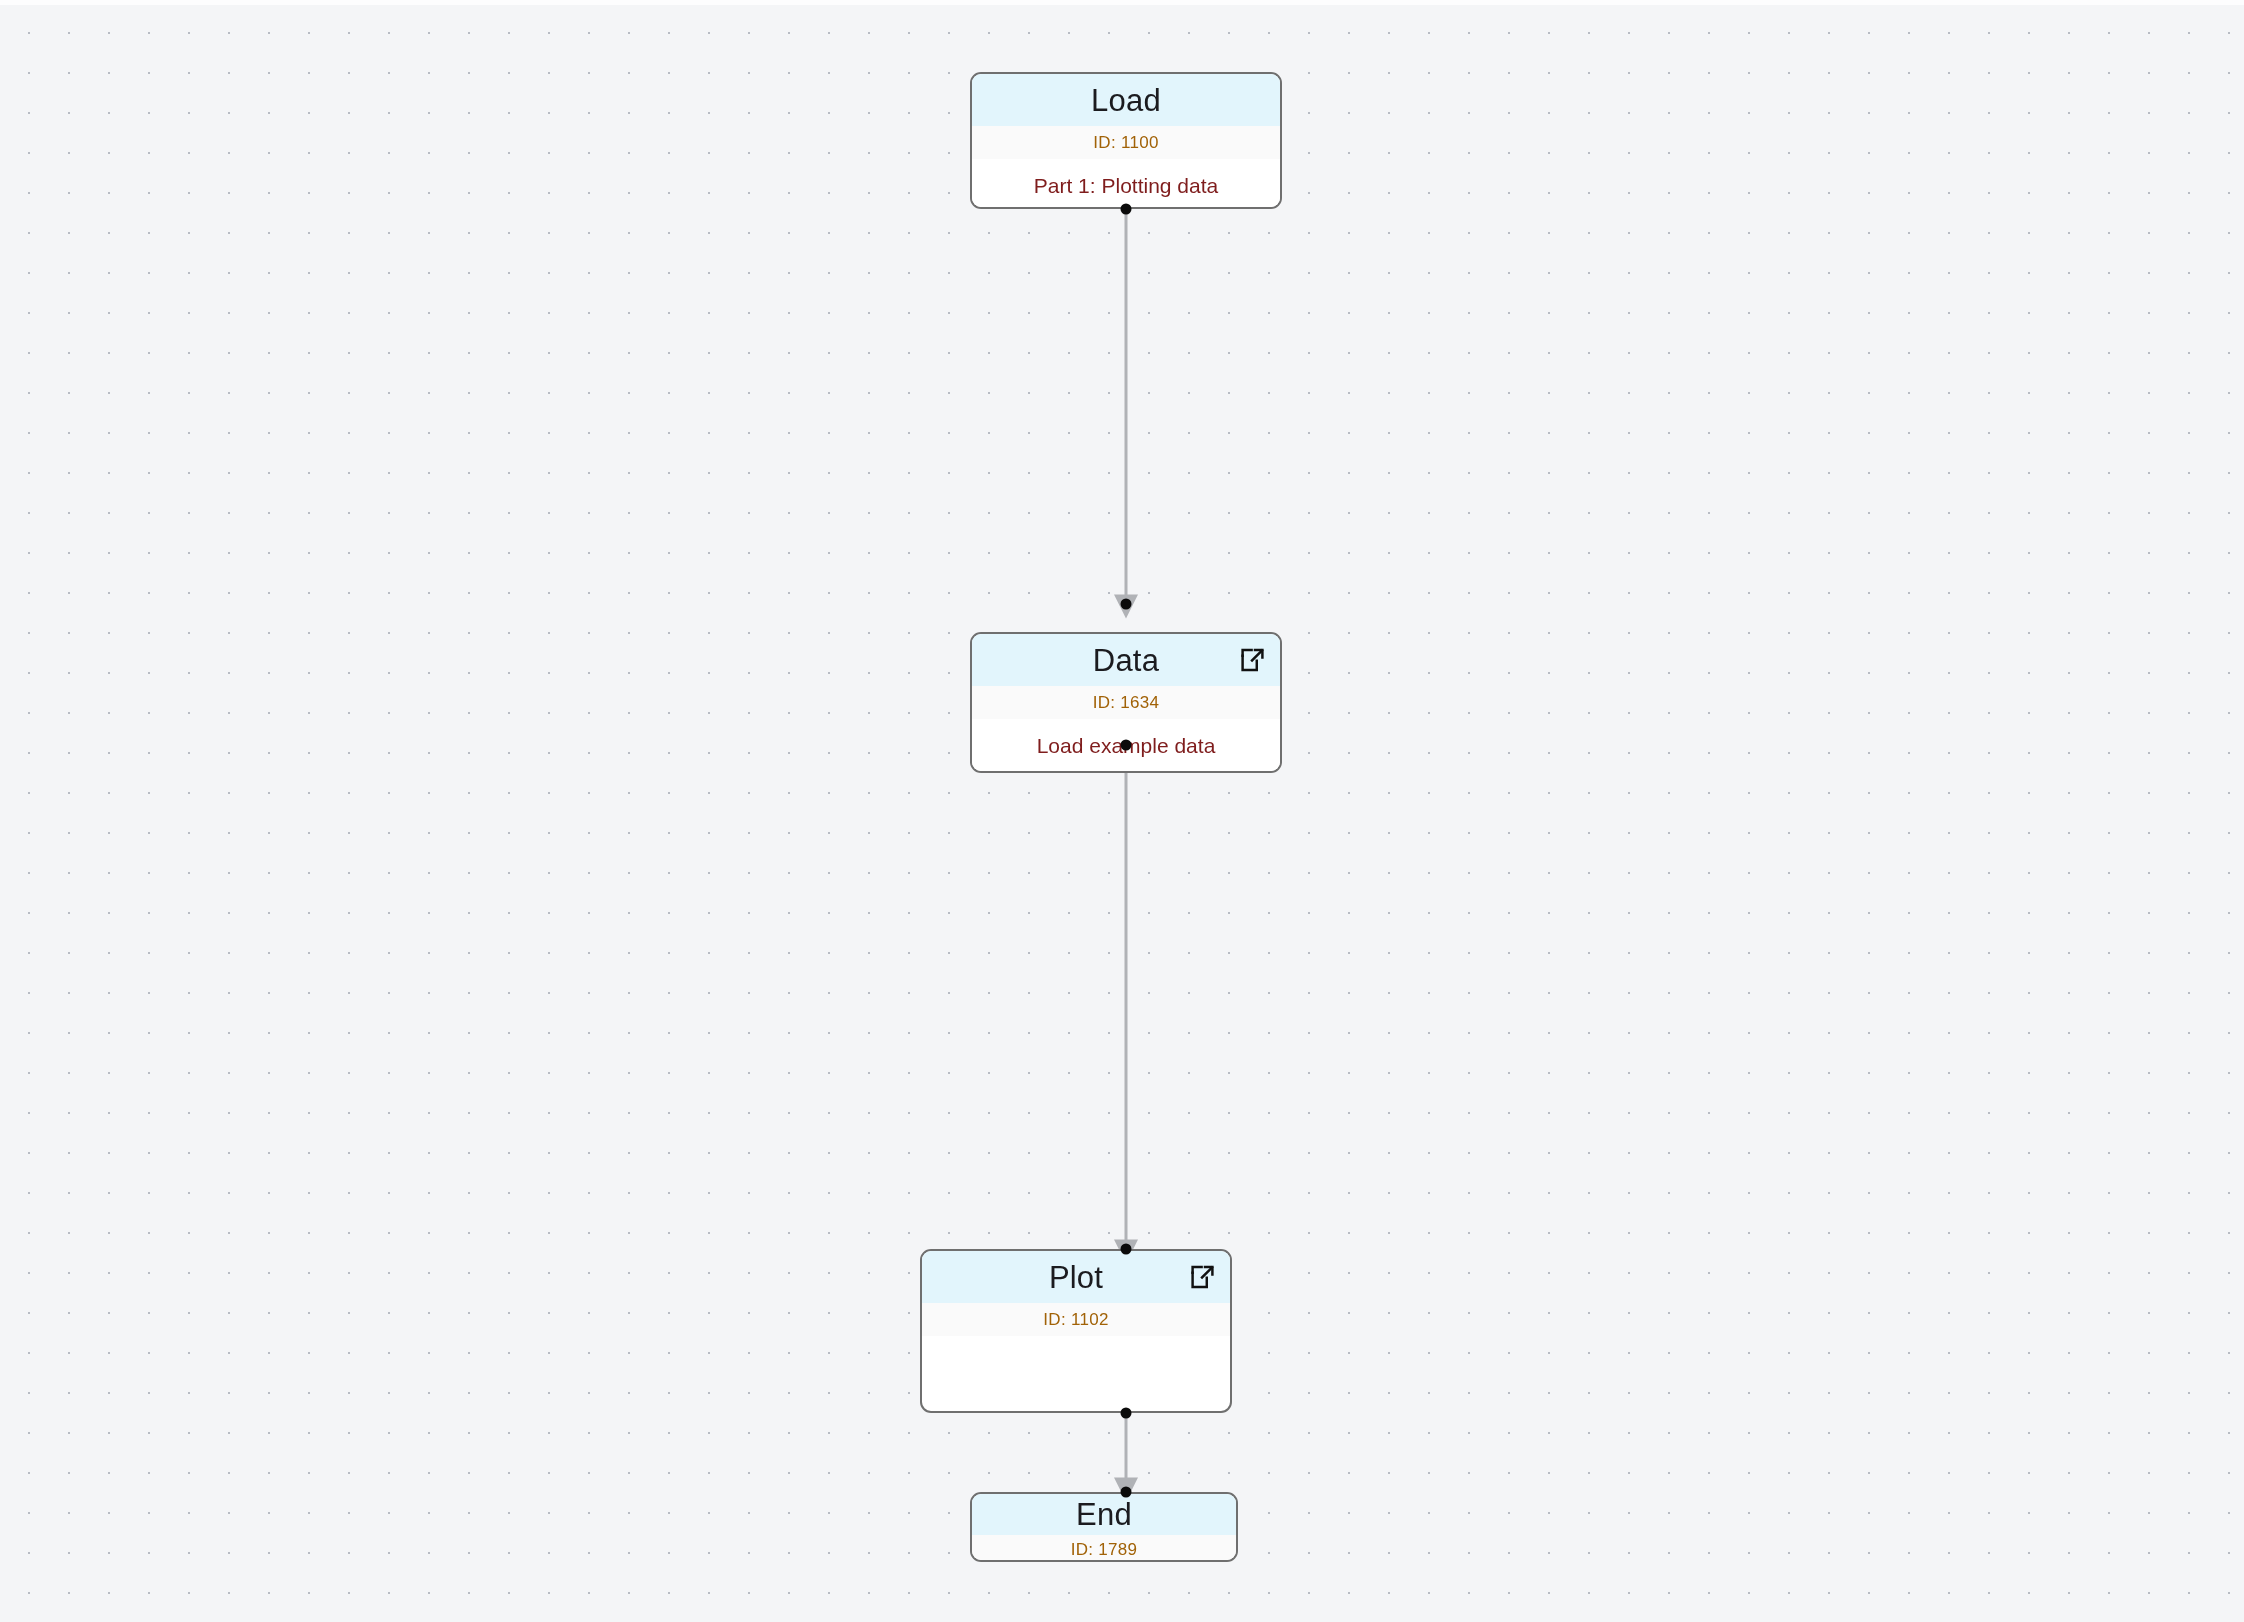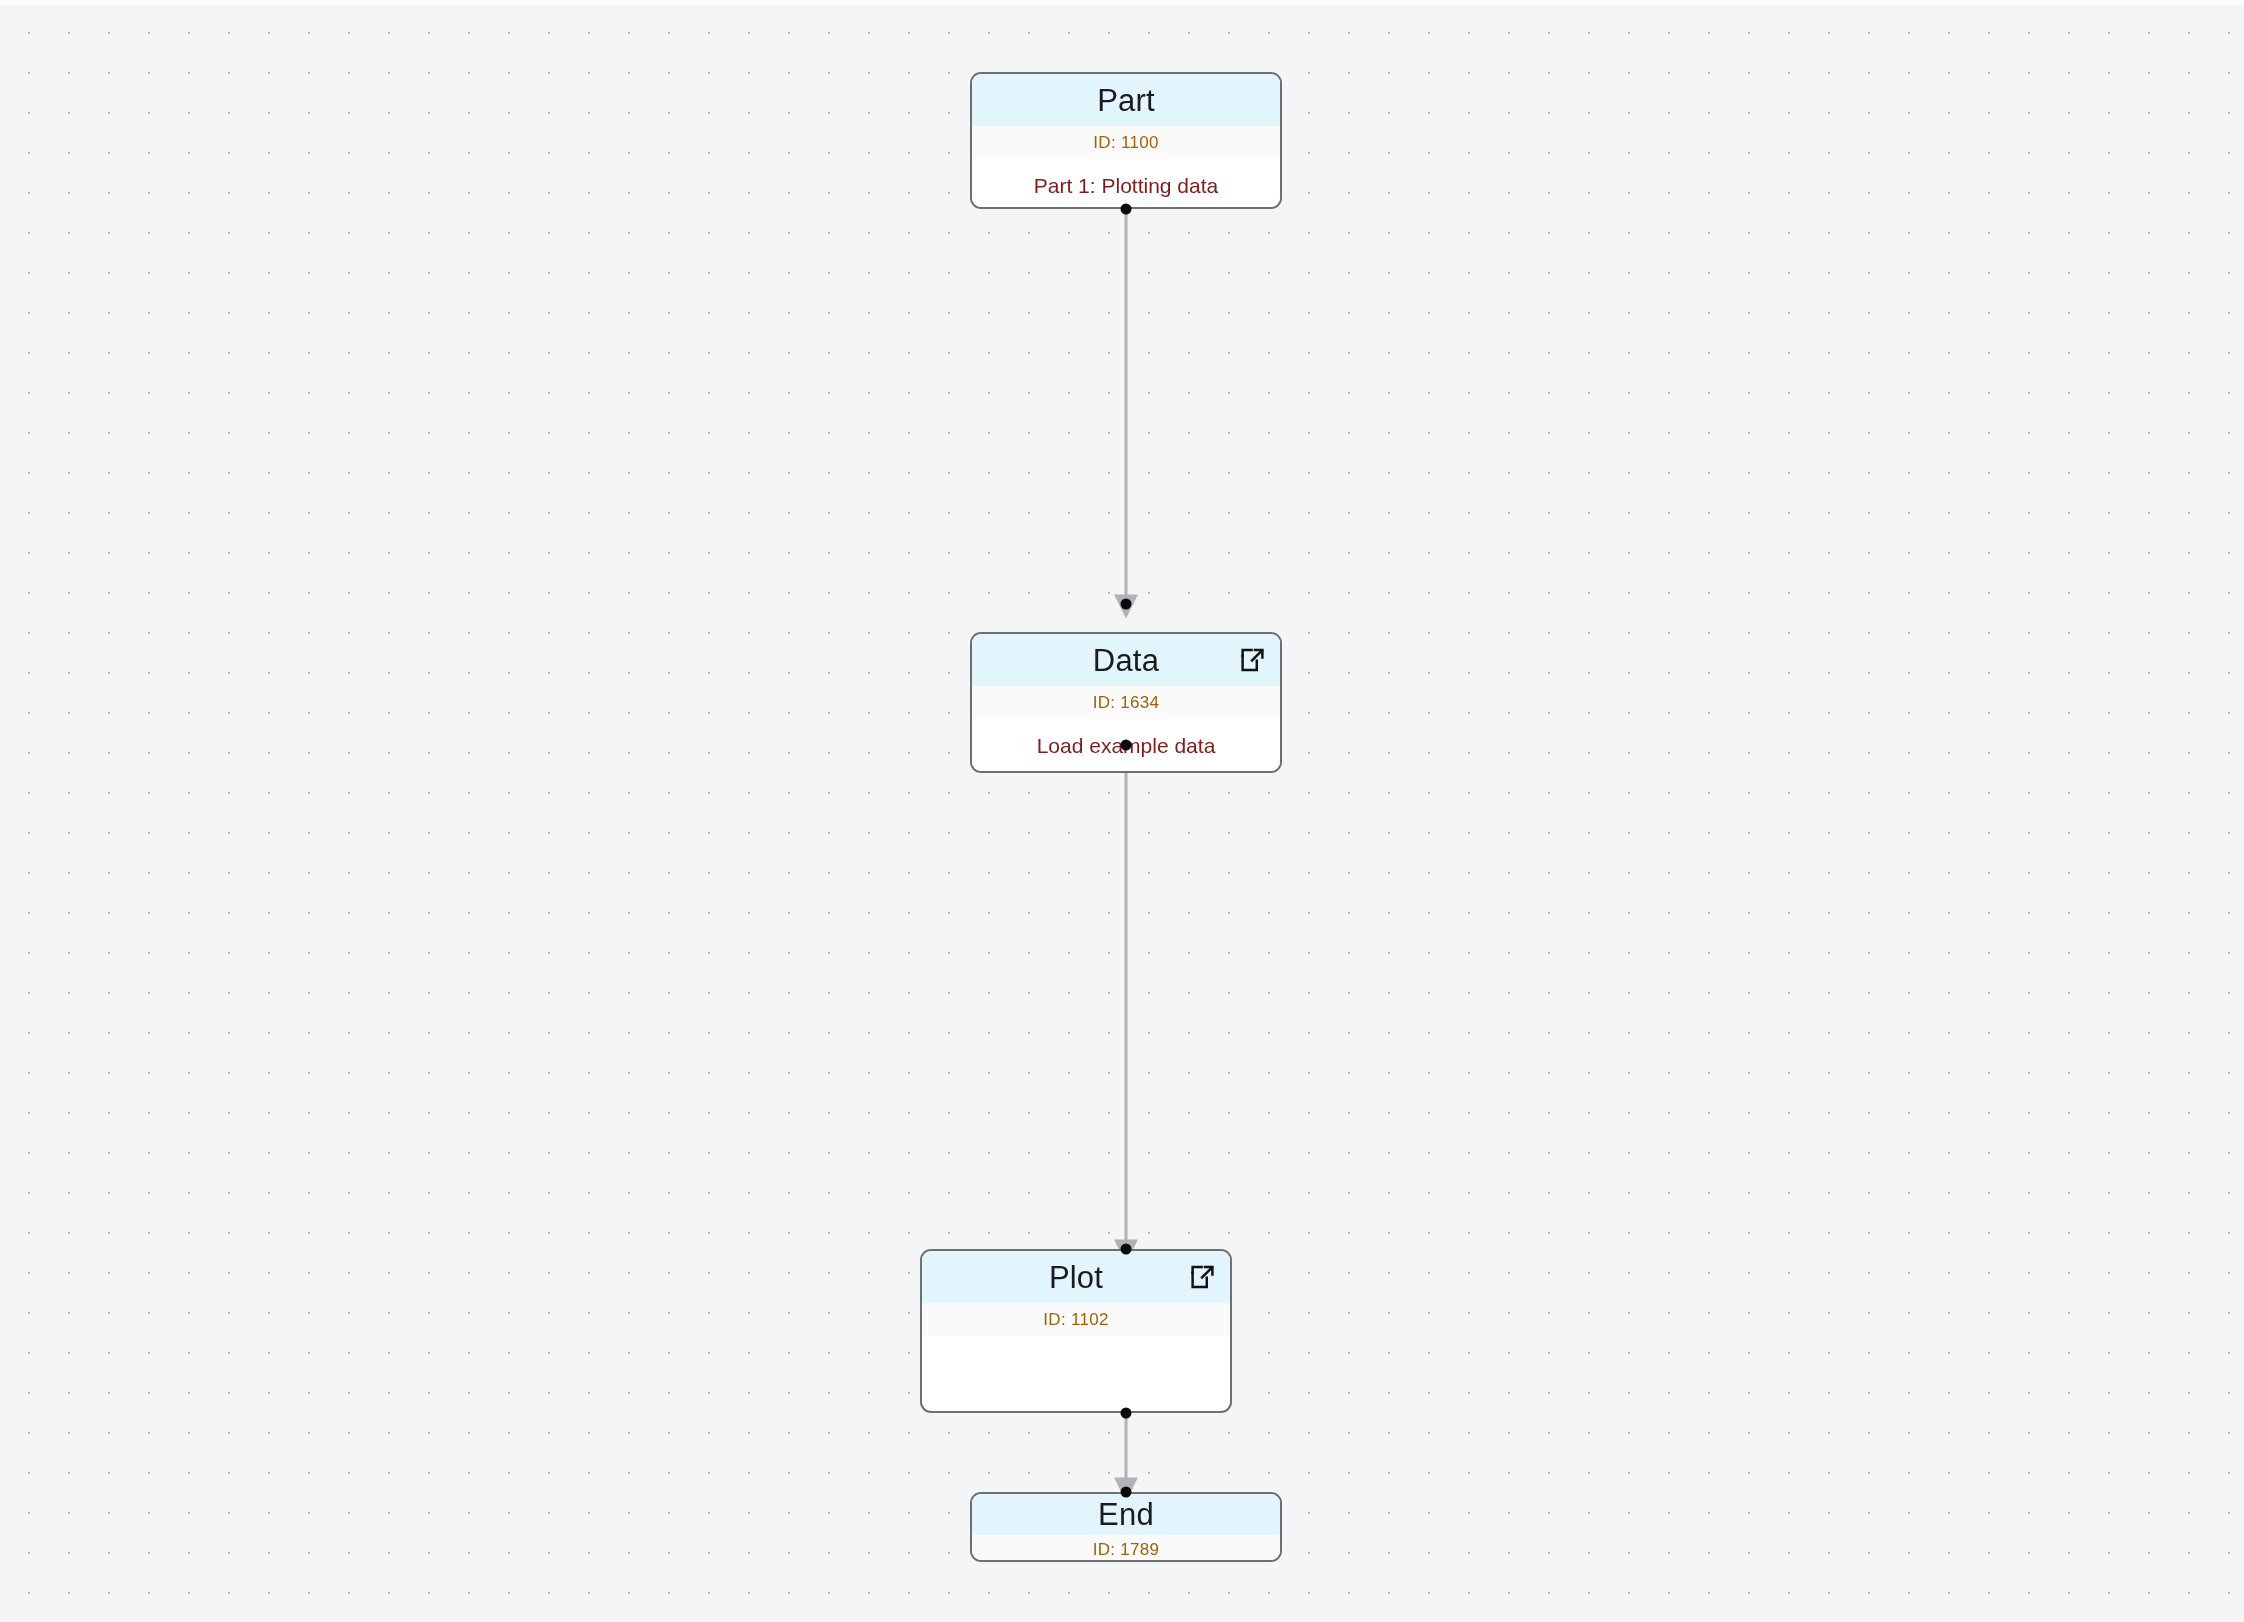--- a/index.html
+++ b/index.html
@@ -144,21 +144,21 @@
     <g>
       <line x1="1126" y1="745" x2="1126" y2="1249" stroke="#b0b2b6" stroke-width="3" marker-end="url(#arrow)"></line>
     </g>
     <g>
       <line x1="1126" y1="1413" x2="1126" y2="1487" stroke="#b0b2b6" stroke-width="3" marker-end="url(#arrow)"></line>
     </g>
   </svg>
 
   <div class="node" style="left:970px; top:72px; width:312px; height:137px;">
     <div class="node-header">
-      <span class="node-title">Part</span>
+      <span class="node-title">Load</span>
     </div>
     <div class="node-idbar">
       <span class="node-id">ID: 1100</span>
     </div>
     <div class="node-body" style="height:52px;">
       <span class="node-body-text">Part 1: Plotting data</span>
     </div>
   </div>
   <div class="handle" style="left:1126px; top:209px;"></div>
 
@@ -192,21 +192,21 @@
         <path d="M14.2 3.2 L20.8 3.2 L20.8 9.8" stroke="#111111" stroke-width="2.2" stroke-linecap="square"></path>
       </svg>
     </div>
     <div class="node-idbar">
       <span class="node-id">ID: 1102</span>
     </div>
   </div>
   <div class="handle" style="left:1126px; top:1249px;"></div>
   <div class="handle" style="left:1126px; top:1413px;"></div>
 
-  <div class="node" style="left:970px; top:1492px; width:312px; height:70px;">
+  <div class="node" style="left:970px; top:1492px; width:268px; height:70px;">
     <div class="node-header" style="height:41px;">
       <span class="node-title">End</span>
     </div>
     <div class="node-idbar" style="height:29px;">
       <span class="node-id">ID: 1789</span>
     </div>
   </div>
   <div class="handle" style="left:1126px; top:1492px;"></div>
 
 </div>

